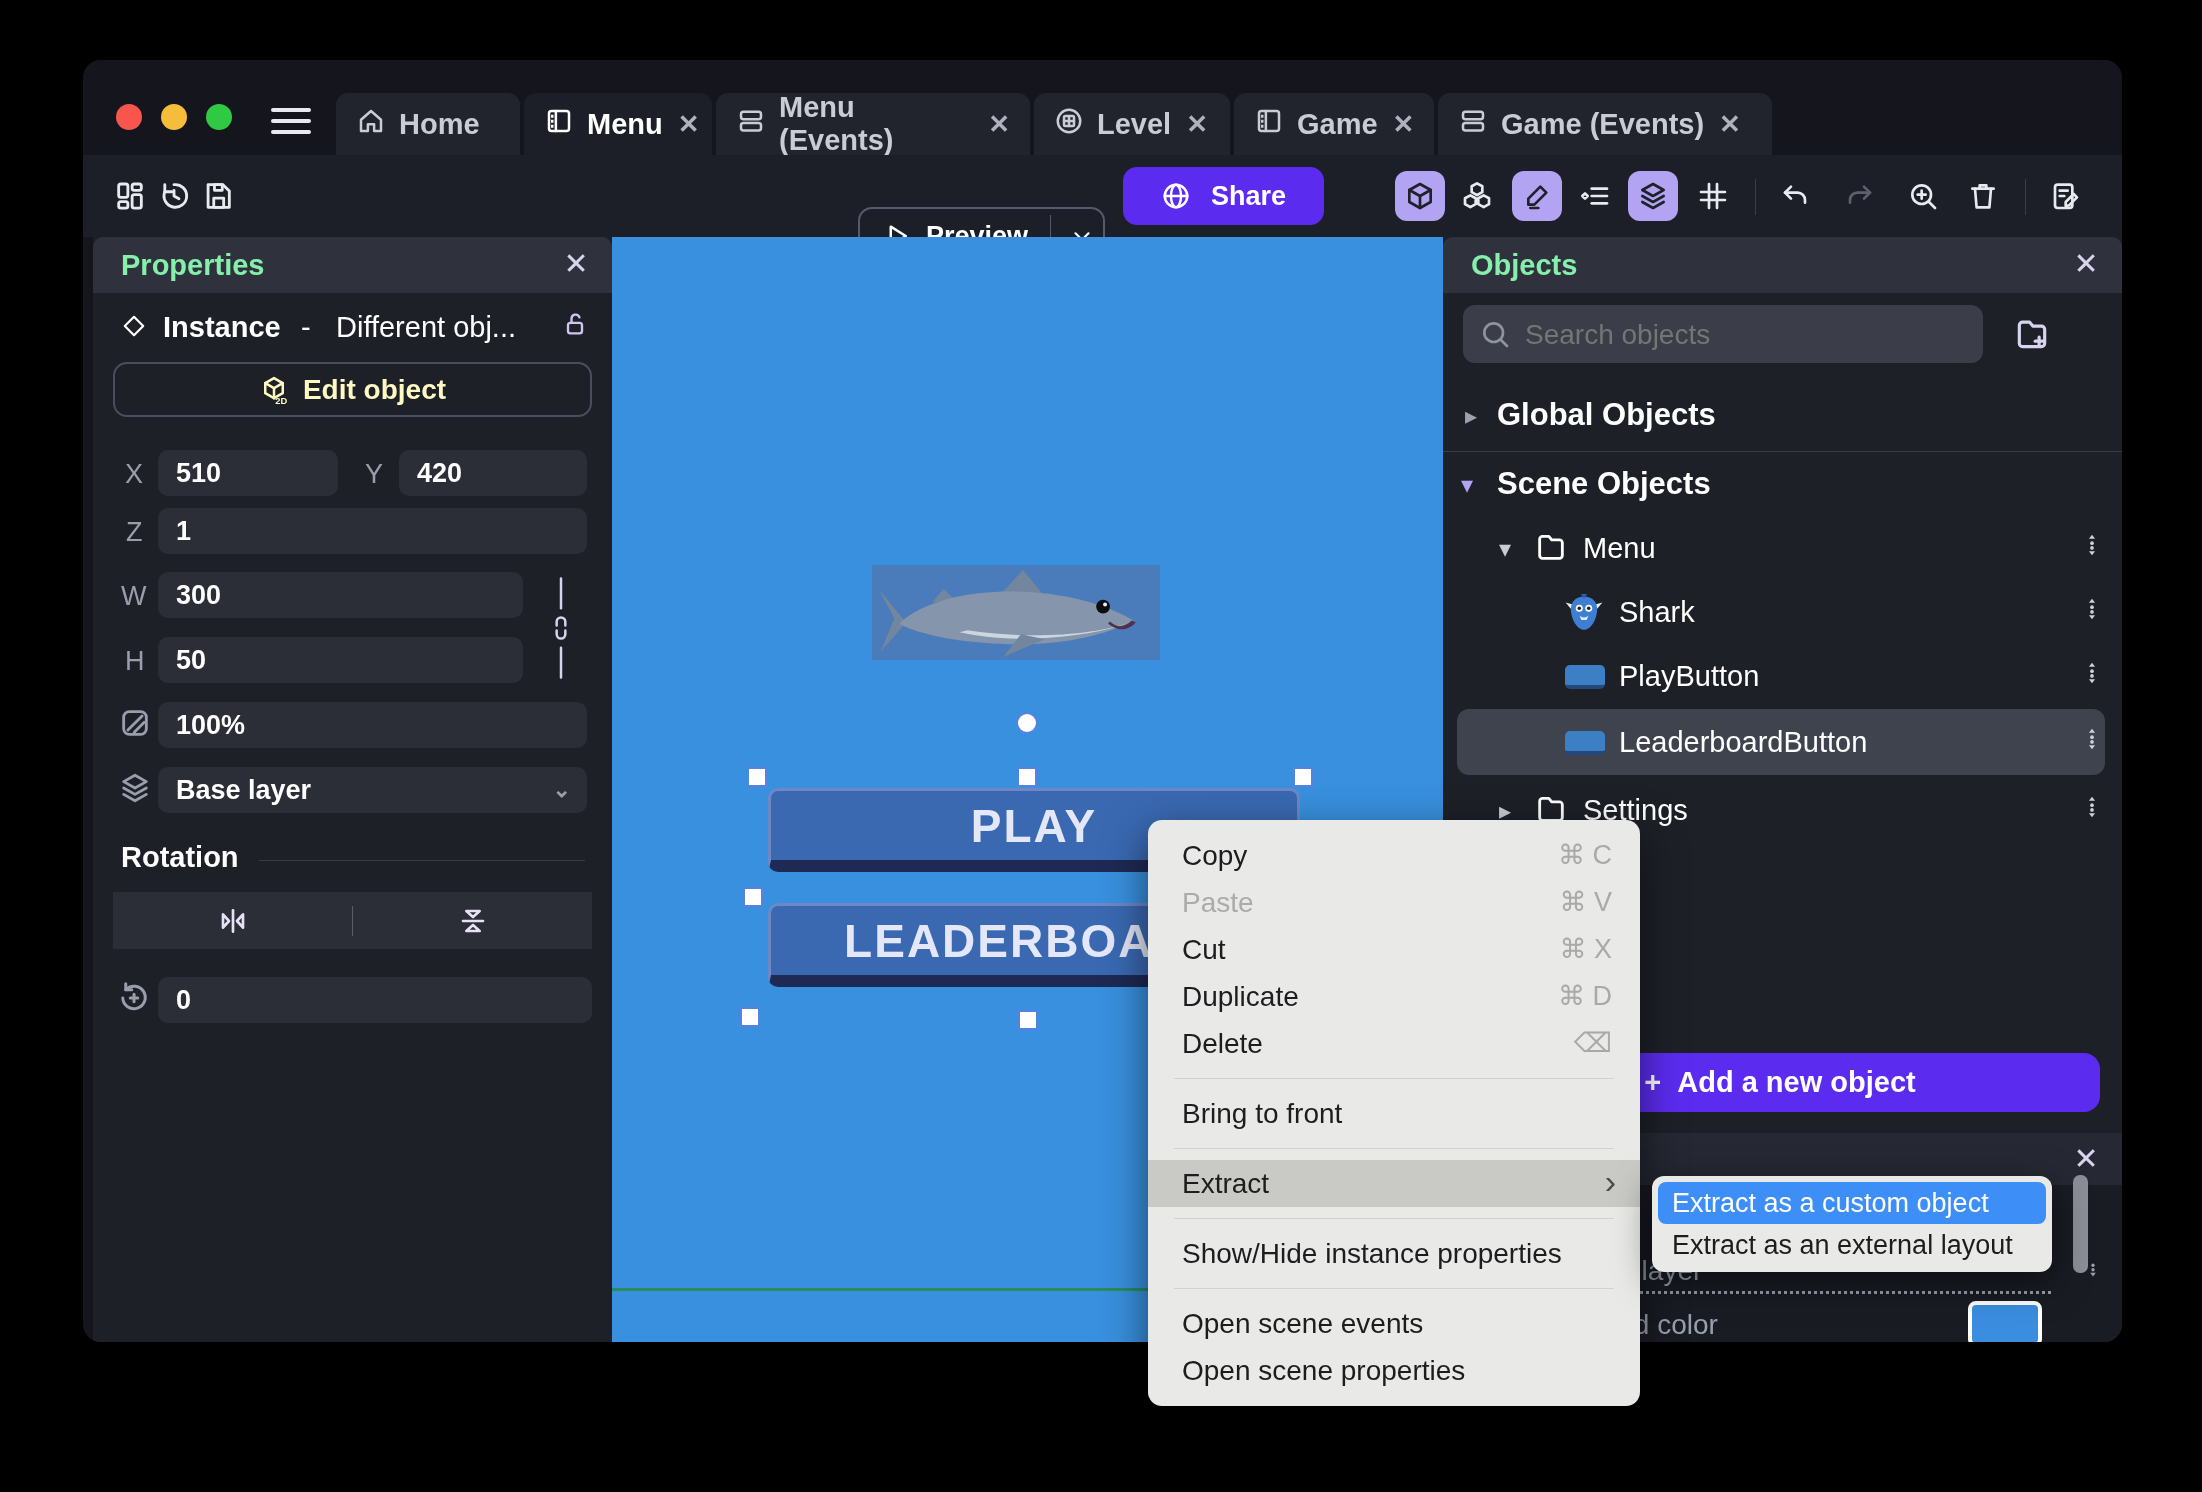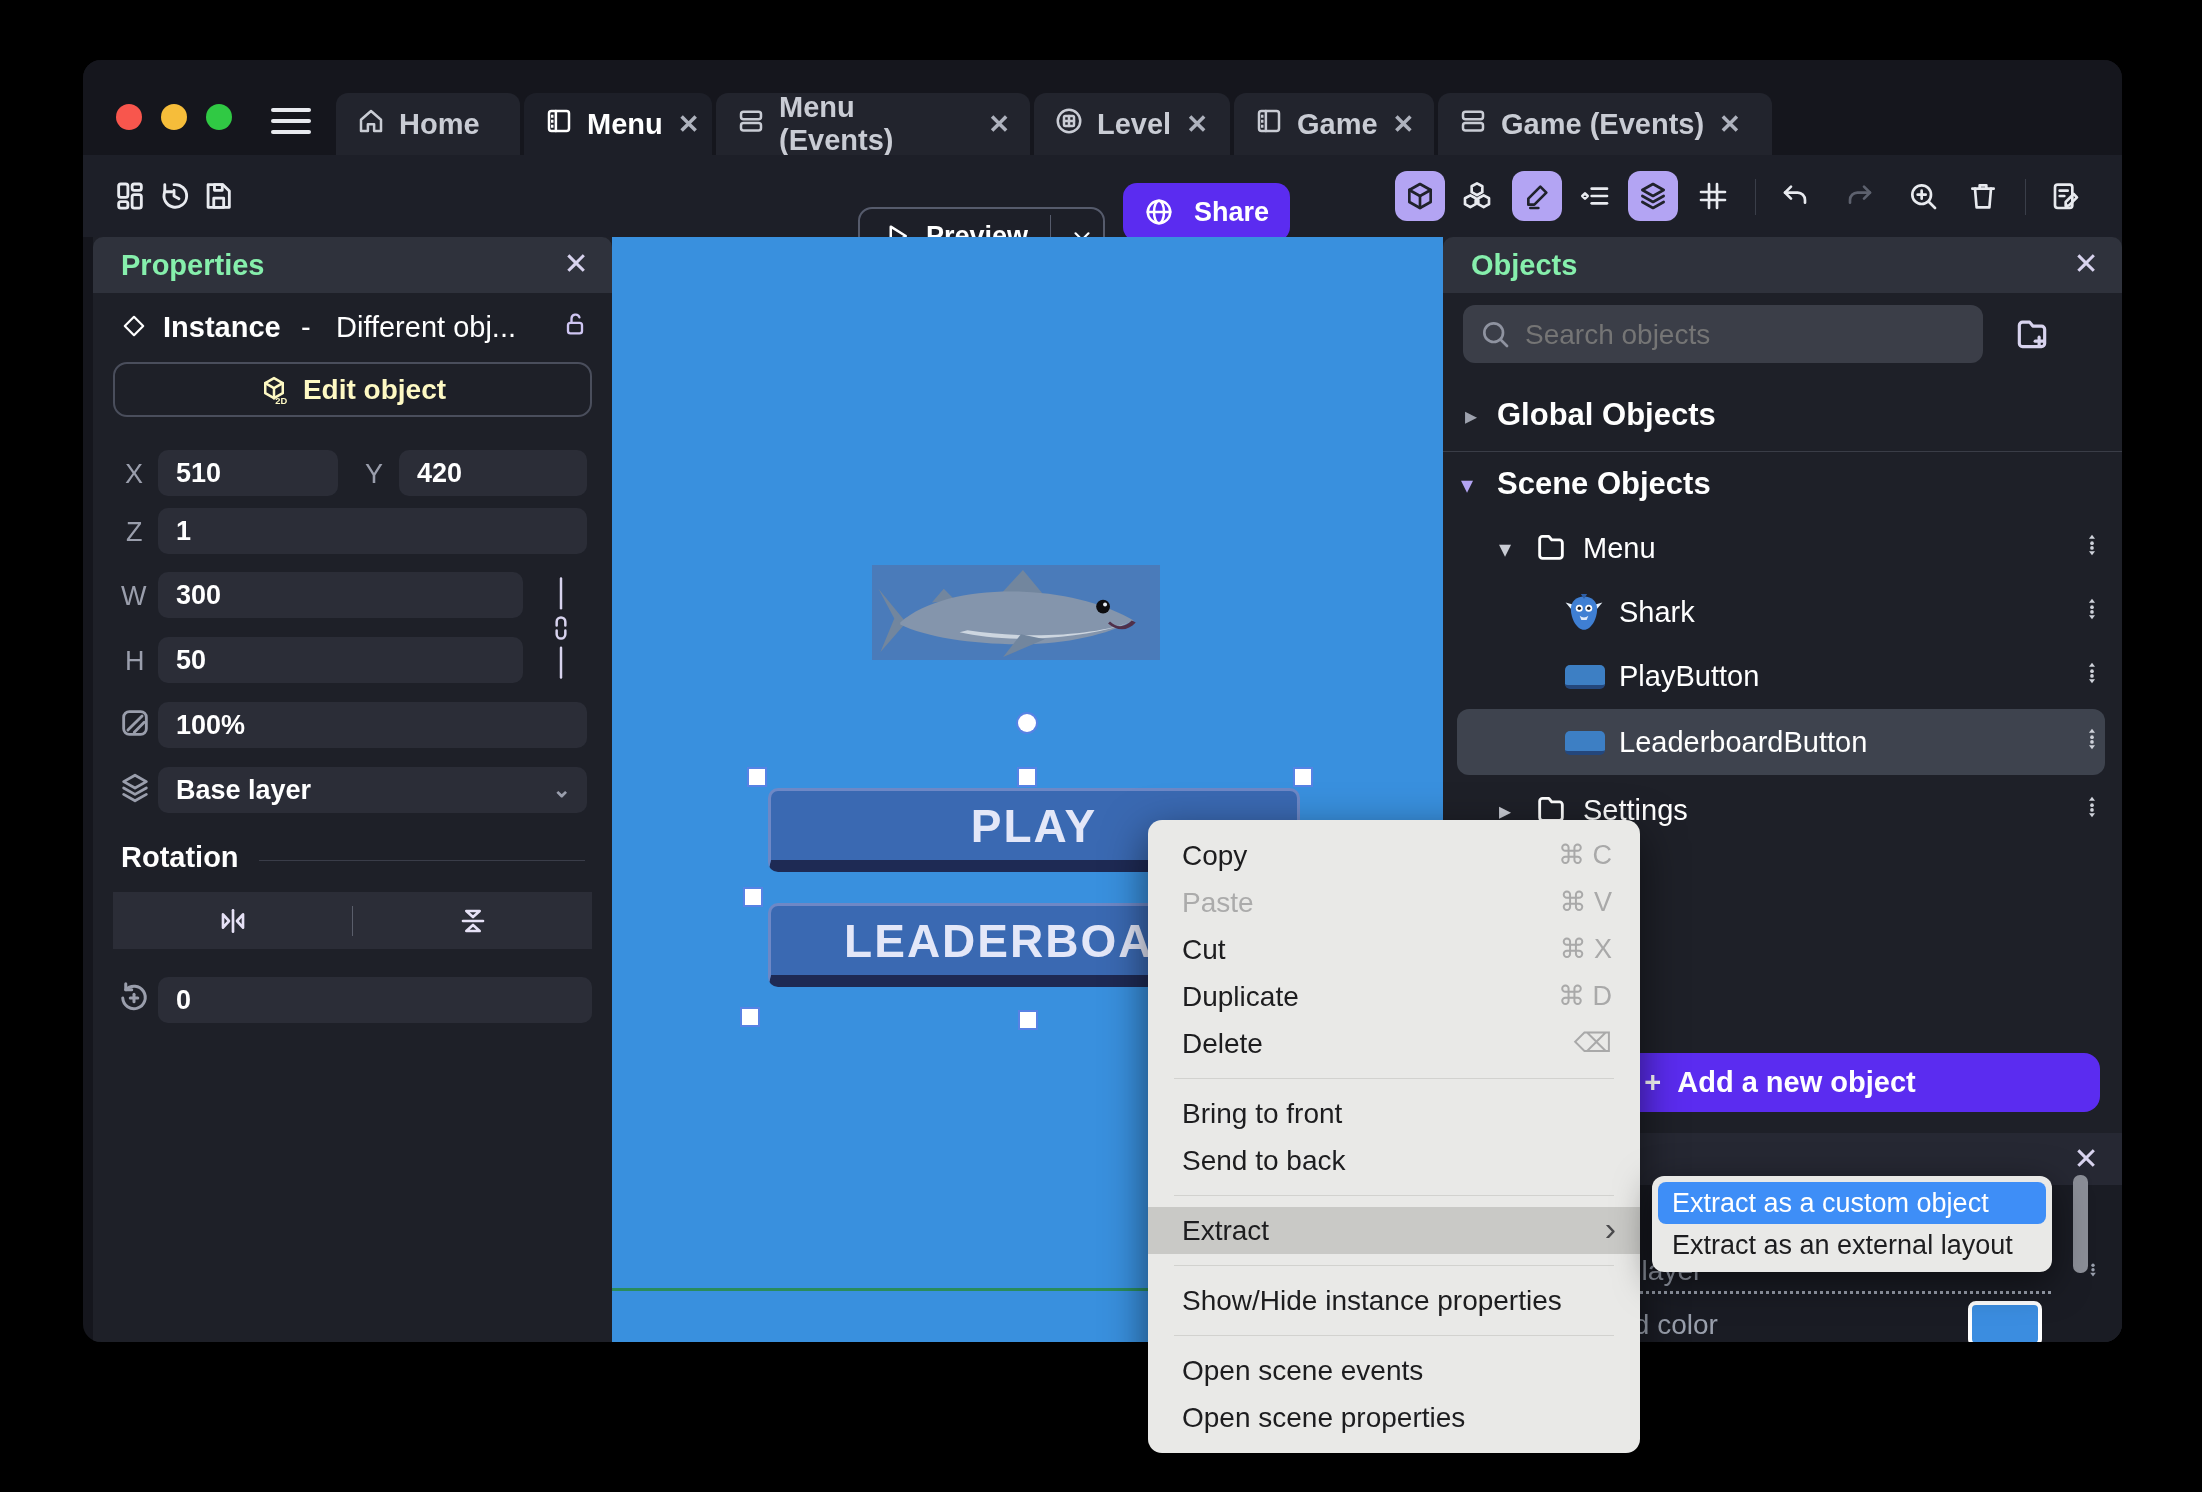--- a/index.html
+++ b/index.html
@@ -24,21 +24,21 @@
   .ribox{position:absolute;top:16px;width:50px;height:50px;border-radius:12px;color:#e8eaef;
          display:flex;align-items:center;justify-content:center;cursor:pointer;}
   .ribox.active{background:#b3a4f3;color:#20222b;}
   .ribox.dim{color:#5d616e;}
   .tdivider{position:absolute;top:24px;width:1px;height:36px;background:#3a3e49;}
   .previewbtn{position:absolute;left:775px;top:12px;width:247px;height:58px;border:2px solid #565b6c;
               border-radius:14px;box-sizing:border-box;display:flex;align-items:center;color:#fff;cursor:pointer;margin-top:40px;}
   .previewbtn .plabel{font-size:27px;font-weight:700;margin-left:14px;}
   .previewbtn .pdiv{position:absolute;left:190px;top:6px;bottom:6px;width:1px;background:#565b6c;}
   .previewbtn .pchev{position:absolute;left:200px;width:44px;display:flex;justify-content:center;}
-  .sharebtn{position:absolute;left:1040px;top:28px;width:167px;height:58px;background:#5b2cf0;
+  .sharebtn{position:absolute;left:1040px;top:12px;width:201px;height:58px;background:#5b2cf0;
             border-radius:14px;display:flex;align-items:center;justify-content:center;gap:20px;
             color:#fff;font-size:27px;font-weight:700;cursor:pointer;}
   
   .panel{position:absolute;top:177px;height:1105px;background:#1e2028;}
   .phead{position:absolute;left:0;top:0;right:0;height:56px;background:#2f323c;border-radius:10px 10px 0 0;}
   .phead .ptitle{position:absolute;left:28px;top:12px;font-size:29px;font-weight:700;color:#86efac;}
   .xclose{position:absolute;top:11px;width:32px;height:32px;color:#d8d3ee;font-size:30px;line-height:32px;
           text-align:center;cursor:pointer;}
   .lbl{position:absolute;color:#9a9eac;font-size:27px;}
   .pinput{position:absolute;height:46px;background:#2b2d37;border:none;border-radius:10px;color:#fff;
@@ -547,21 +547,20 @@
   </div>
 
   <div class="ctxmenu">
     <div class="mi"><span>Copy</span><span class="sc">⌘ C</span></div>
     <div class="mi disabled"><span>Paste</span><span class="sc">⌘ V</span></div>
     <div class="mi"><span>Cut</span><span class="sc">⌘ X</span></div>
     <div class="mi"><span>Duplicate</span><span class="sc">⌘ D</span></div>
     <div class="mi"><span>Delete</span><span class="sc">⌫</span></div>
     <div class="mdiv"></div>
     <div class="mi"><span>Bring to front</span></div>
-    <div class="mi"><span>Send to back</span></div>
     <div class="mdiv"></div>
     <div class="mi hl"><span>Extract</span><span class="subarrow">›</span></div>
     <div class="mdiv"></div>
     <div class="mi"><span>Show/Hide instance properties</span></div>
     <div class="mdiv"></div>
     <div class="mi"><span>Open scene events</span></div>
     <div class="mi"><span>Open scene properties</span></div>
   </div>
 
   <div class="submenu">

